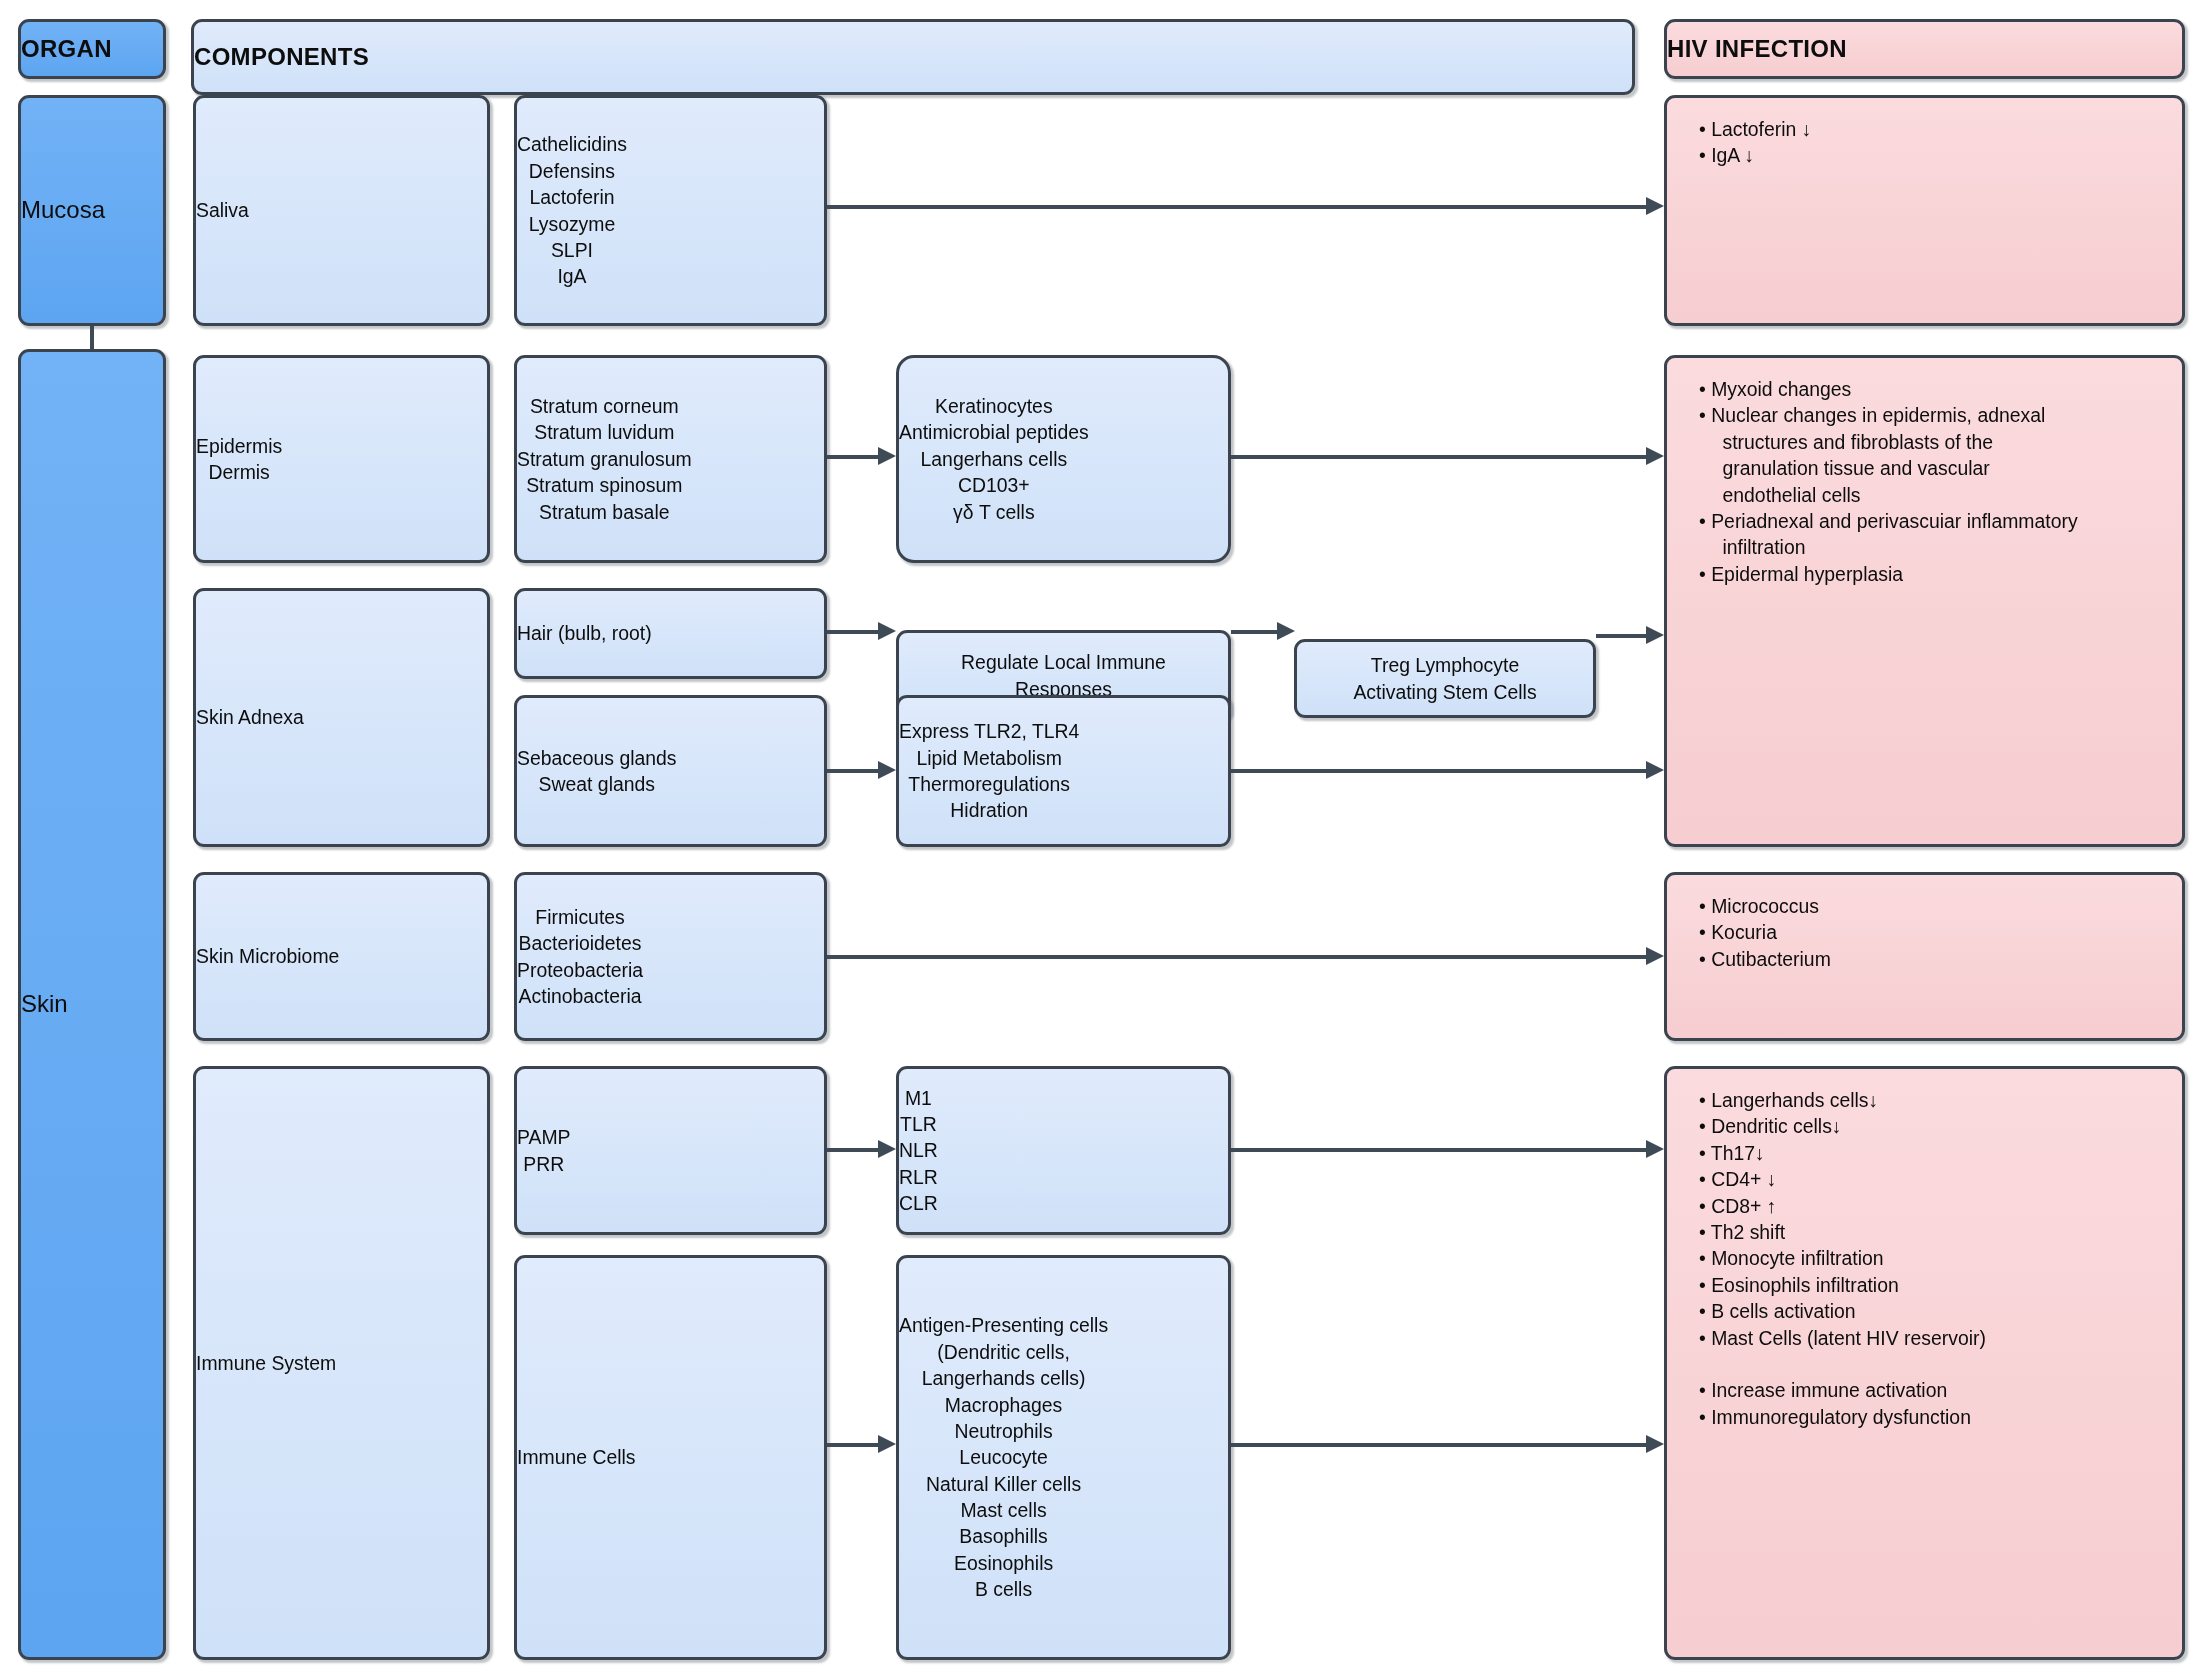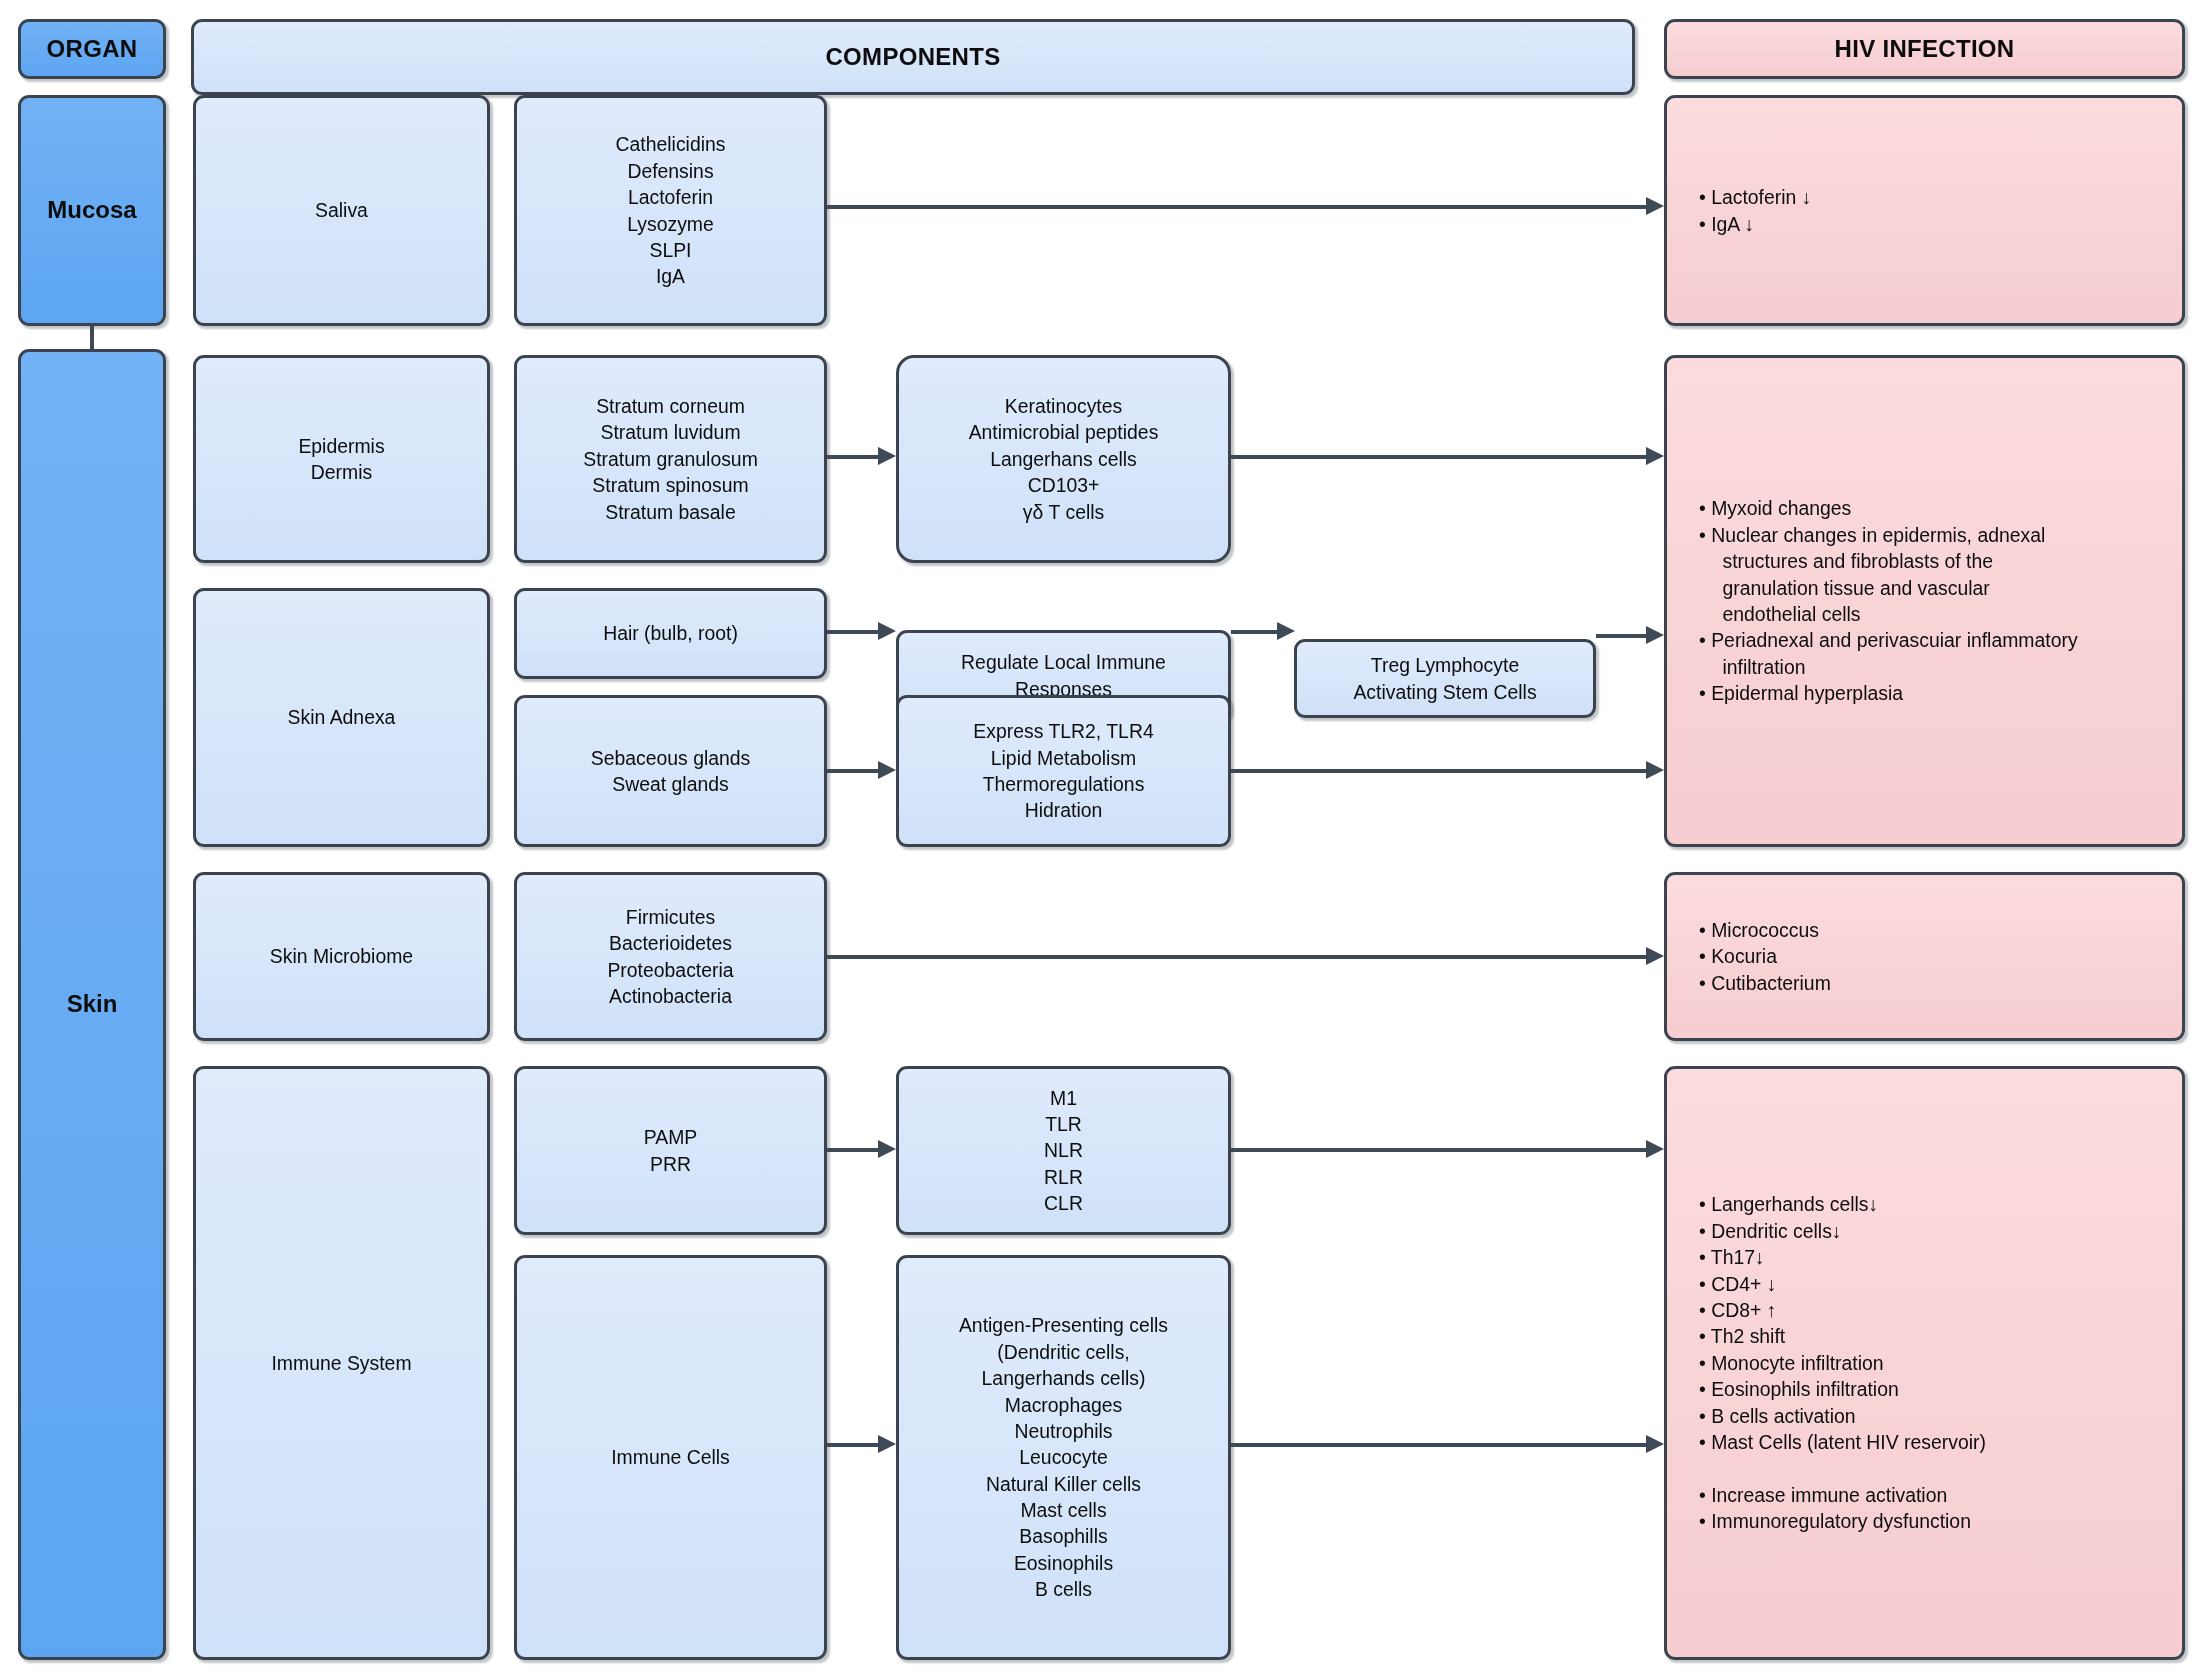--- a/index.html
+++ b/index.html
@@ -2,29 +2,29 @@
 <html style="font-size:11px"><head>
 <meta charset="utf-8">
 <style>
   html,body{margin:0;padding:0;background:#ffffff;}
   body{width:2205px;height:1672px;font-family:"Liberation Sans",sans-serif;color:#0d0d0d;}
   .canvas{position:relative;width:2205px;height:1672px;background:#ffffff;overflow:hidden;}
 
   .box{
     position:absolute;box-sizing:border-box;
     border:3.5px solid #3a434e;border-radius:11px;
-    display:flex;align-items:center;justify-content:center;
+    display:flex;align-items:center;
     text-align:center;font-size:19.4px;line-height:1.36;
     box-shadow:2.1px 2.8px 2.1px rgba(40,50,60,.28);
   }
   .organ{background:linear-gradient(180deg,#72b2f6,#5da5f1);}
   .comp{background:linear-gradient(180deg,#e0ebfc,#cfe1f8);}
   .hiv{background:linear-gradient(180deg,#fbdbde,#f6cdd0);}
   .hdr{font-weight:bold;font-size:24px;letter-spacing:0.3px;}
-  .organ-label{font-weight:bold;font-size:24px;}
+  .organ-label{font-weight:normal;font-size:24px;}
   .stack{white-space:pre-line;}
   .wrap{padding:0 37px;margin-top:42px;}
 
   .bullets{flex-direction:column;align-items:flex-start;
     text-align:left;padding:18px 104px 18px 32px;}
   .li{padding-left:23.5px;text-indent:-23.5px;}
   .li:empty{height:1.36em;}
 
   .arrow{position:absolute;height:4.1px;background:#3f4a57;}
   .arrow::after{

